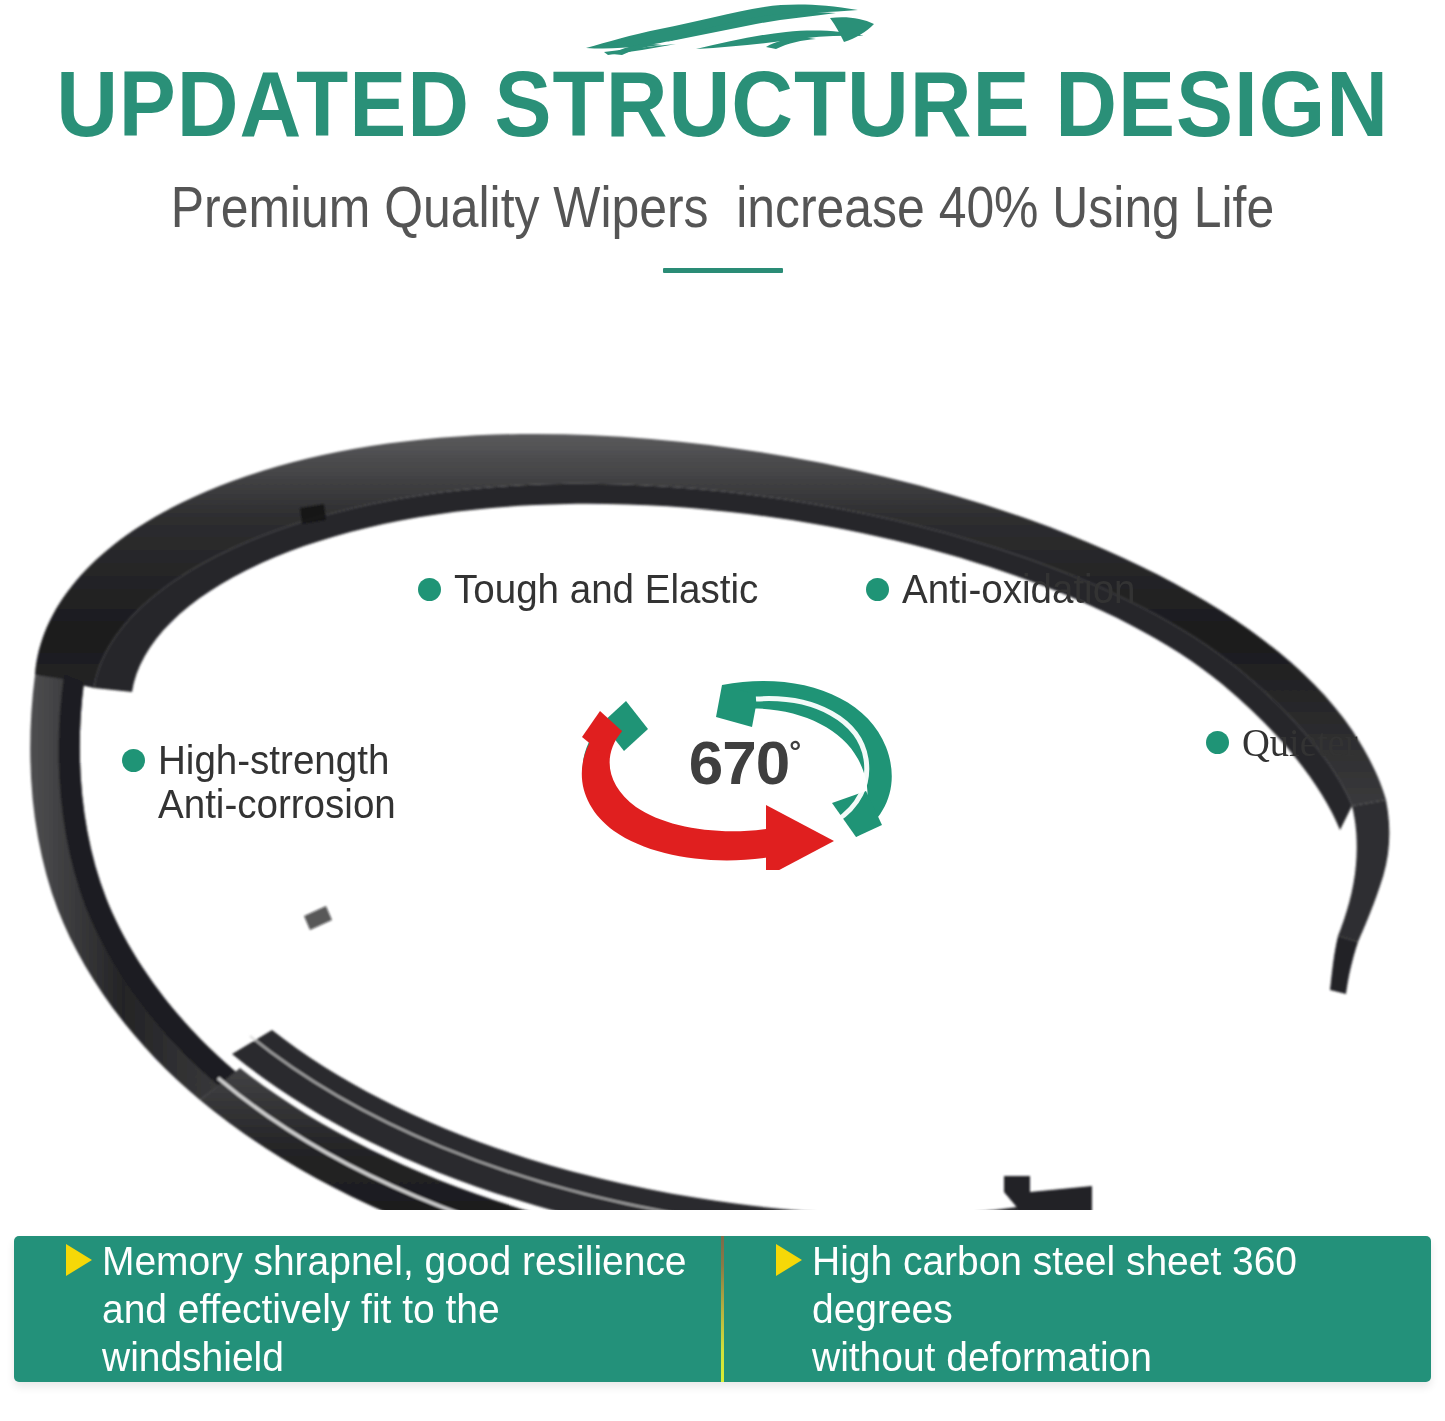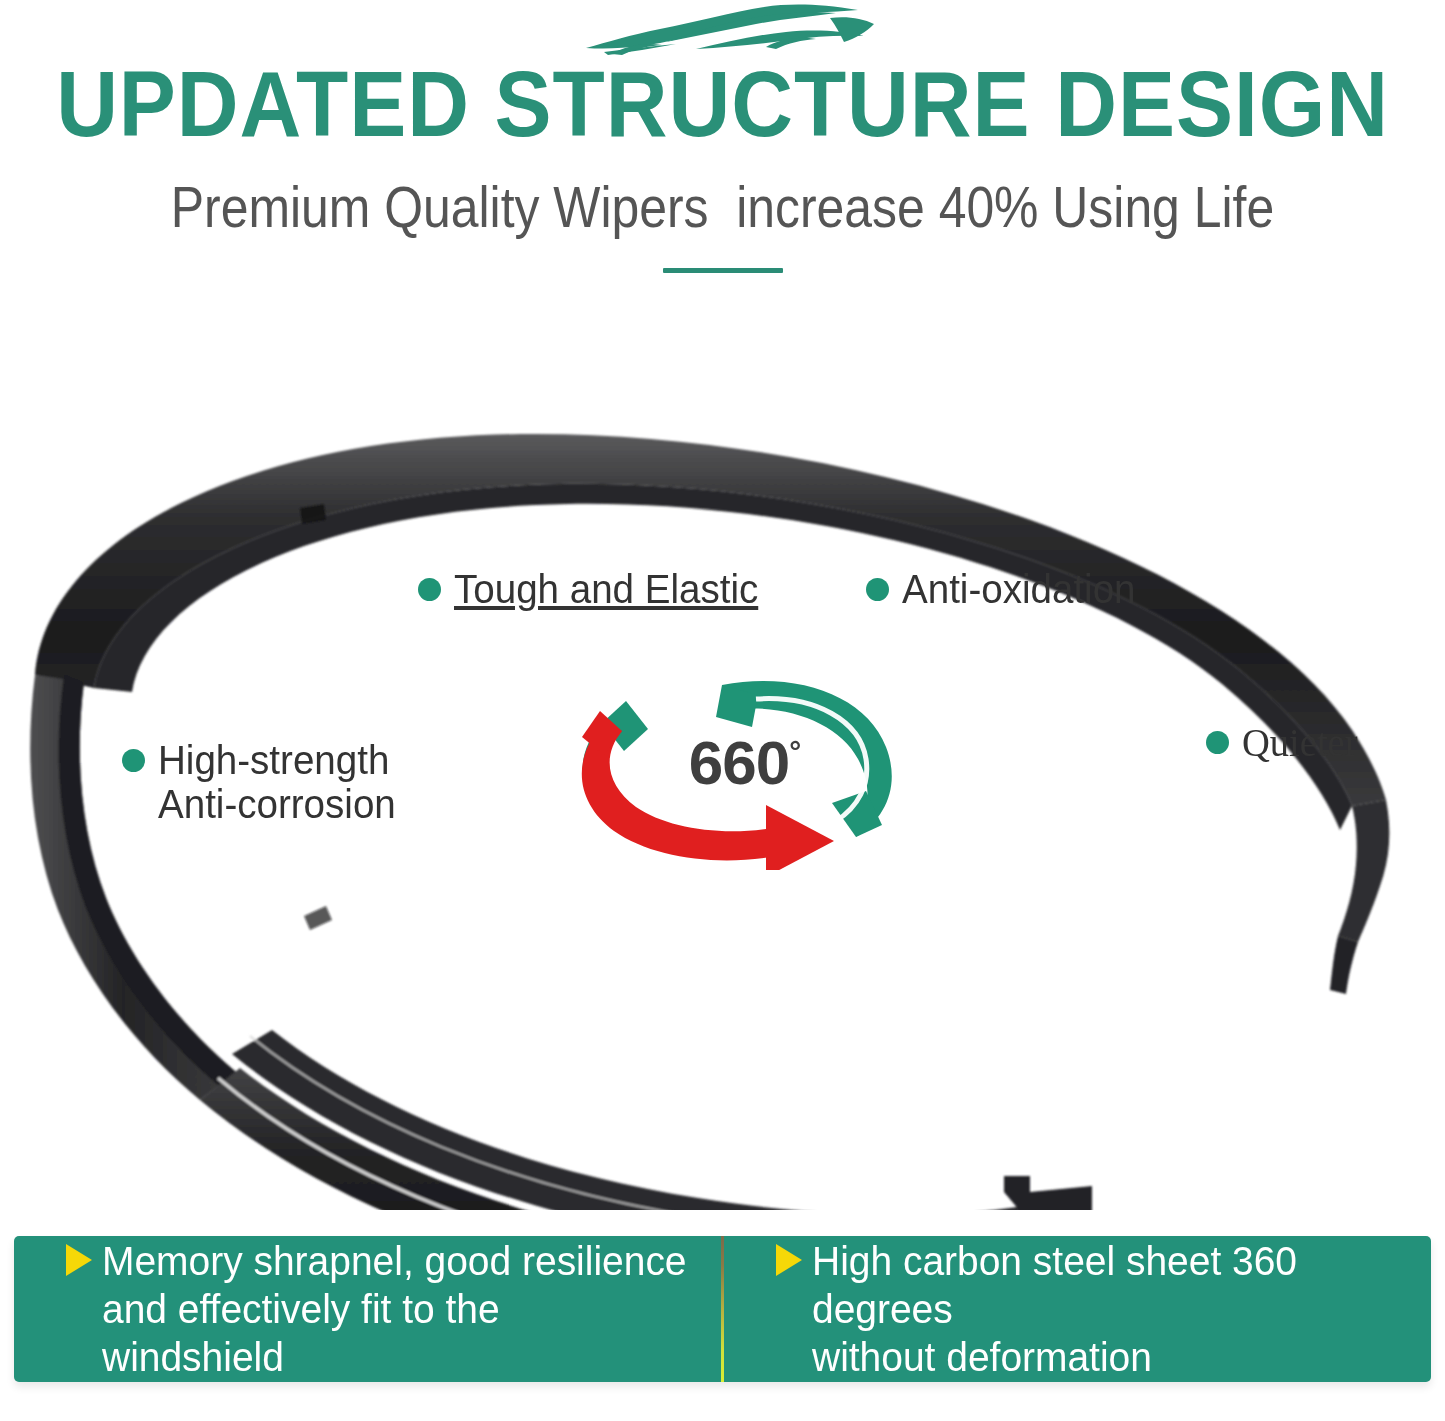--- a/index.html
+++ b/index.html
@@ -62,21 +62,21 @@
     white-space:pre-line;
   }
   .callout .dot {
     flex:0 0 auto;
     width:23px; height:23px; border-radius:50%;
     background:#1f9476;
     margin-top:11px;
   }
   .callout .txt { transform:scaleX(0.94); transform-origin:left top; }
 
-  #callout-tough     { left:418px; top:567px;text-decoration:underline; }
+  #callout-tough     { left:418px; top:567px; }
   #callout-anti-ox   { left:866px; top:567px; }
   #callout-highstr   { left:122px; top:738px; }
   #callout-quieter   { left:1206px; top:720px;font-family:Liberation Serif, serif; }
 
   
   .badge-360 { position:absolute; left:570px; top:655px; width:350px; height:215px; }
   .badge-360 svg { display:block; }
   .badge-360 .badge-text {
     position:absolute; left:0; right:0; top:66px;
     text-align:center;
@@ -310,21 +310,21 @@
                  L208 172
                  C156 182, 98 174, 66 152
                  C36 130, 32 100, 52 76 Z"></path>
         <path d="M52 76 L30 56 L12 82 L34 100 Z"></path>
         <path d="M196 150 L196 222 L264 186 Z"></path>
       </g>
 
       <path d="M186 44 C246 40, 290 66, 296 104 C300 130, 288 152, 266 166" fill="none" stroke="#ffffff" stroke-width="5" opacity="0.95"></path>
     </svg>
     <div class="badge-text">
-      <span>660</span><span class="deg">°</span>
+      <span>670</span><span class="deg">°</span>
     </div>
   </div>
 
   <div class="banner">
     <div class="banner-half left">
       <div class="banner-item">
         <span class="tri"></span>
         <span class="banner-text">Memory shrapnel, good resilience
 and effectively fit to the windshield</span>
       </div>

